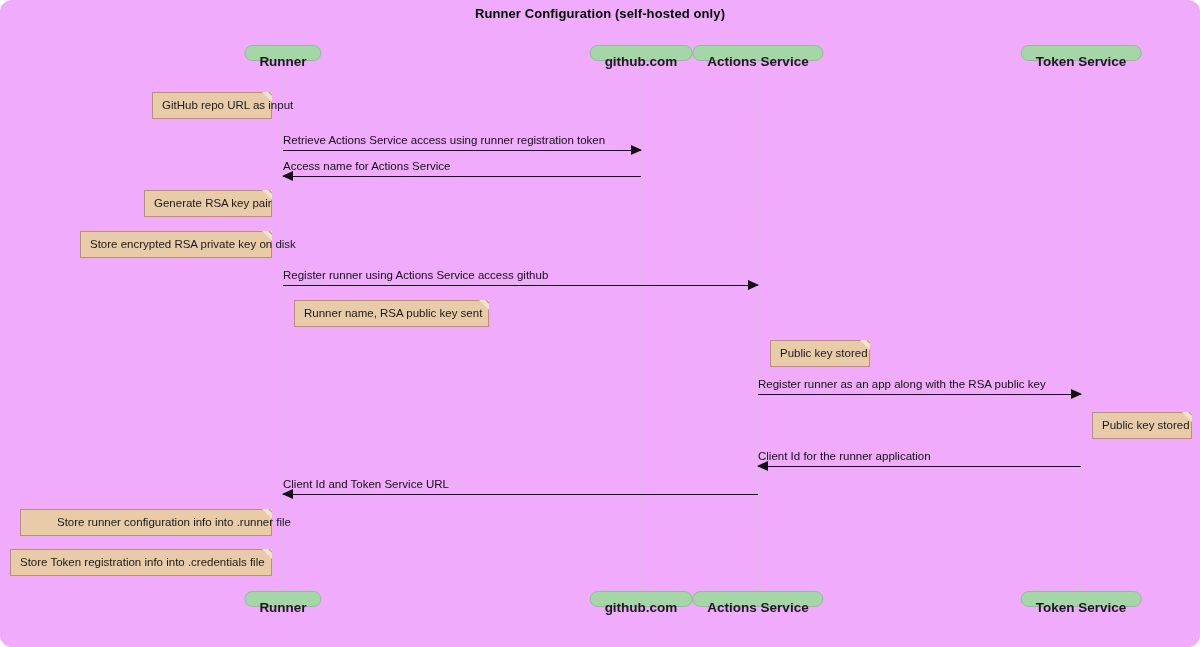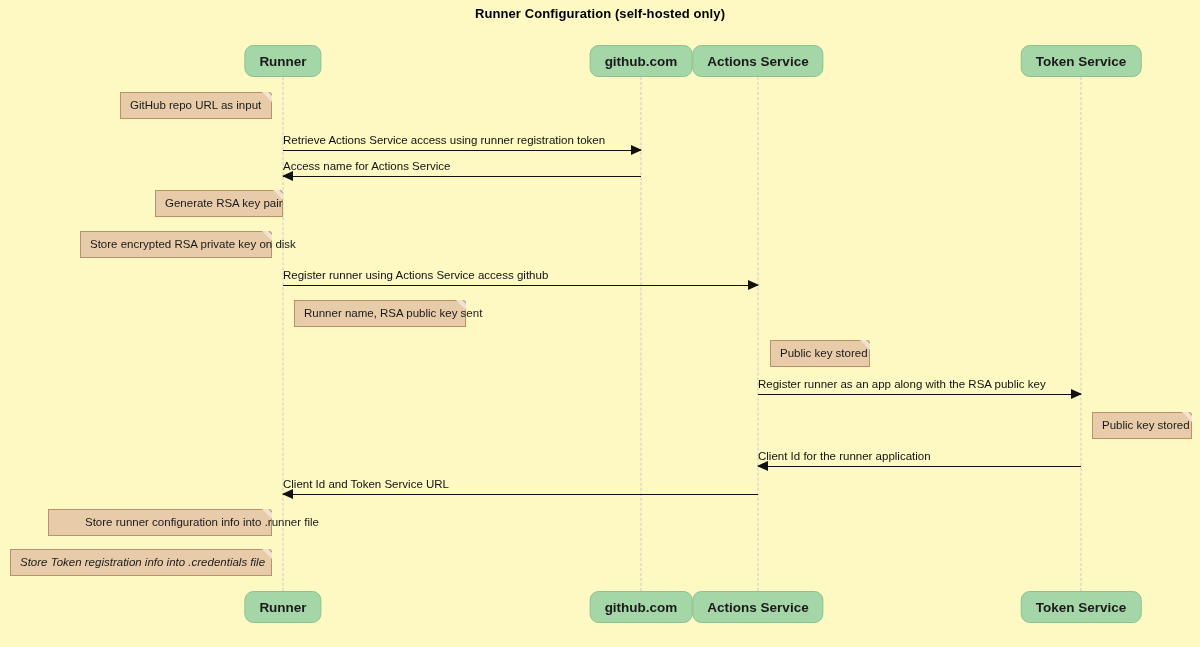--- a/index.html
+++ b/index.html
@@ -9,42 +9,43 @@
     background: #ffffff;
   }
   body {
     font-family: "Liberation Sans", sans-serif;
     color: #111111;
   }
   #diagram-root {
     position: relative;
     width: 1200px;
     height: 647px;
-    background: #fef9c3;
+    background: #f0abfc;
     overflow: hidden;
+    border-radius: 12px;
   }
   .diagram-title {
     position: absolute;
     left: 0;
     top: 6px;
     width: 1200px;
     text-align: center;
     font-size: 13px;
     font-weight: bold;
     color: #000000;
     letter-spacing: 0.1px;
   }
   
   .participant {
     position: absolute;
     transform: translateX(-50%);
     background: #a5d6a7;
     border: 1px solid #8cc08f;
     border-radius: 9px;
-    height: 32px;
+    height: 16px;
     line-height: 32px;
     text-align: center;
     font-size: 13.5px;
     font-weight: bold;
     color: #1a1a1a;
     white-space: nowrap;
     box-sizing: border-box;
     padding: 0 14px;
   }
   
@@ -182,28 +183,28 @@
         <div class="msg-head"></div>
         <div class="msg-label">Client Id for the runner application</div>
       </div>
       <div class="message to-left" style="left: 283px; top: 494px; width: 475px;">
         <div class="msg-line"></div>
         <div class="msg-head"></div>
         <div class="msg-label">Client Id and Token Service URL</div>
       </div>
     </div>
   <div id="notes-layer">
-      <div class="note anchor-right" style="left: 272px; top: 92px; width: 152px;"><span>GitHub repo URL as input</span><span class="fold"></span><span class="fold-edge"></span></div>
-      <div class="note anchor-right" style="left: 272px; top: 190px; width: 128px; margin-left: 11px;"><span>Generate RSA key pair</span><span class="fold"></span><span class="fold-edge"></span></div>
+      <div class="note anchor-right" style="left: 272px; top: 92px; width: 120px;"><span>GitHub repo URL as input</span><span class="fold"></span><span class="fold-edge"></span></div>
+      <div class="note anchor-right" style="left: 272px; top: 190px; width: 128px;"><span>Generate RSA key pair</span><span class="fold"></span><span class="fold-edge"></span></div>
       <div class="note anchor-right" style="left: 272px; top: 231px; width: 192px;"><span>Store encrypted RSA private key on disk</span><span class="fold"></span><span class="fold-edge"></span></div>
-      <div class="note" style="left: 294px; top: 300px; width: 172px;"><span>Runner name, RSA public key sent</span><span class="fold"></span><span class="fold-edge"></span></div>
+      <div class="note" style="left: 294px; top: 300px; width: 195px;"><span>Runner name, RSA public key sent</span><span class="fold"></span><span class="fold-edge"></span></div>
       <div class="note" style="left: 770px; top: 340px; width: 100px;"><span>Public key stored</span><span class="fold"></span><span class="fold-edge"></span></div>
       <div class="note" style="left: 1092px; top: 412px; width: 100px;"><span>Public key stored</span><span class="fold"></span><span class="fold-edge"></span></div>
-      <div class="note anchor-right" style="left: 272px; top: 509px; width: 224px; padding-left: 36px;"><span>Store runner configuration info into .runner file</span><span class="fold"></span><span class="fold-edge"></span></div>
-      <div class="note anchor-right" style="left: 272px; top: 549px; width: 262px; font-style: italic;"><span>Store Token registration info into .credentials file</span><span class="fold"></span><span class="fold-edge"></span></div>
+      <div class="note anchor-right" style="left: 272px; top: 509px; width: 252px; padding-left: 36px;"><span>Store runner configuration info into .runner file</span><span class="fold"></span><span class="fold-edge"></span></div>
+      <div class="note anchor-right" style="left: 272px; top: 549px; width: 262px;"><span>Store Token registration info into .credentials file</span><span class="fold"></span><span class="fold-edge"></span></div>
     </div>
   <div id="participants-bottom-layer">
       <div class="participant" style="left: 283px; top: 591px;">Runner</div>
       <div class="participant" style="left: 641px; top: 591px;">github.com</div>
       <div class="participant" style="left: 758px; top: 591px;">Actions Service</div>
       <div class="participant" style="left: 1081px; top: 591px;">Token Service</div>
     </div>
 
 </div>
 

